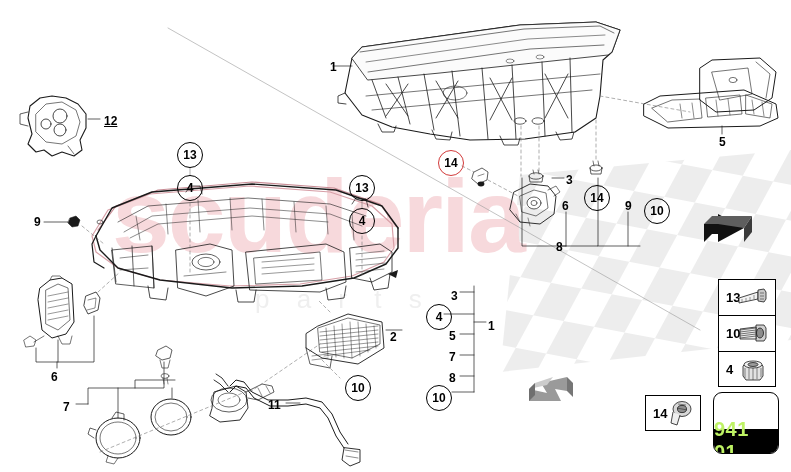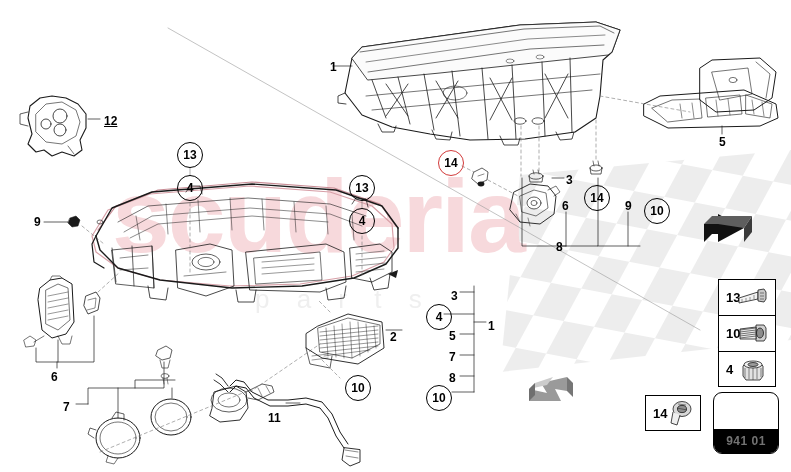--- a/index.html
+++ b/index.html
@@ -64,23 +64,23 @@
     position:absolute;
     border:1px solid #000;
     border-radius:9px;
     background:#fff;
     overflow:hidden;
     box-sizing:border-box;
   }
   .pn-strip{
     position:absolute;left:0;right:0;bottom:0;
     height:24px;background:#000;
-    color:#737373;
+    color:#bef264;
     font-family:"Liberation Sans", sans-serif;
-    font-weight:bold;font-size:12px;
+    font-weight:bold;font-size:20px;
     display:flex;align-items:center;justify-content:center;
     letter-spacing:0.5px;
   }
   .rivet-box{
     position:absolute;border:1px solid #000;background:#fff;box-sizing:border-box;
   }
 </style>
 </head>
 <body>
 
@@ -440,21 +440,21 @@
       <div class="lbl" style="left: 625px; top: 200px;">9</div>
       <div class="lbl" style="left: 556px; top: 241px;">8</div>
       <div class="lbl" style="left: 390px; top: 331px;">2</div>
       <div class="lbl" style="left: 451px; top: 290px;">3</div>
       <div class="lbl" style="left: 449px; top: 330px;">5</div>
       <div class="lbl" style="left: 449px; top: 351px;">7</div>
       <div class="lbl" style="left: 449px; top: 372px;">8</div>
       <div class="lbl" style="left: 488px; top: 320px;">1</div>
       <div class="lbl" style="left: 51px; top: 371px;">6</div>
       <div class="lbl" style="left: 63px; top: 401px;">7</div>
-      <div class="lbl" style="left: 268px; top: 412px;">11</div>
+      <div class="lbl" style="left: 268px; top: 399px;">11</div>
       <div class="bub" style="left: 177px; top: 142px;">13</div>
       <div class="bub" style="left: 177px; top: 175px;">4</div>
       <div class="bub" style="left: 349px; top: 175px;">13</div>
       <div class="bub" style="left: 349px; top: 208px;">4</div>
       <div class="bub red" style="left: 438px; top: 150px;">14</div>
       <div class="bub" style="left: 584px; top: 185px;">14</div>
       <div class="bub" style="left: 644px; top: 198px;">10</div>
       <div class="bub" style="left: 426px; top: 304px;">4</div>
       <div class="bub" style="left: 426px; top: 385px;">10</div>
       <div class="bub" style="left: 345px; top: 375px;">10</div>

